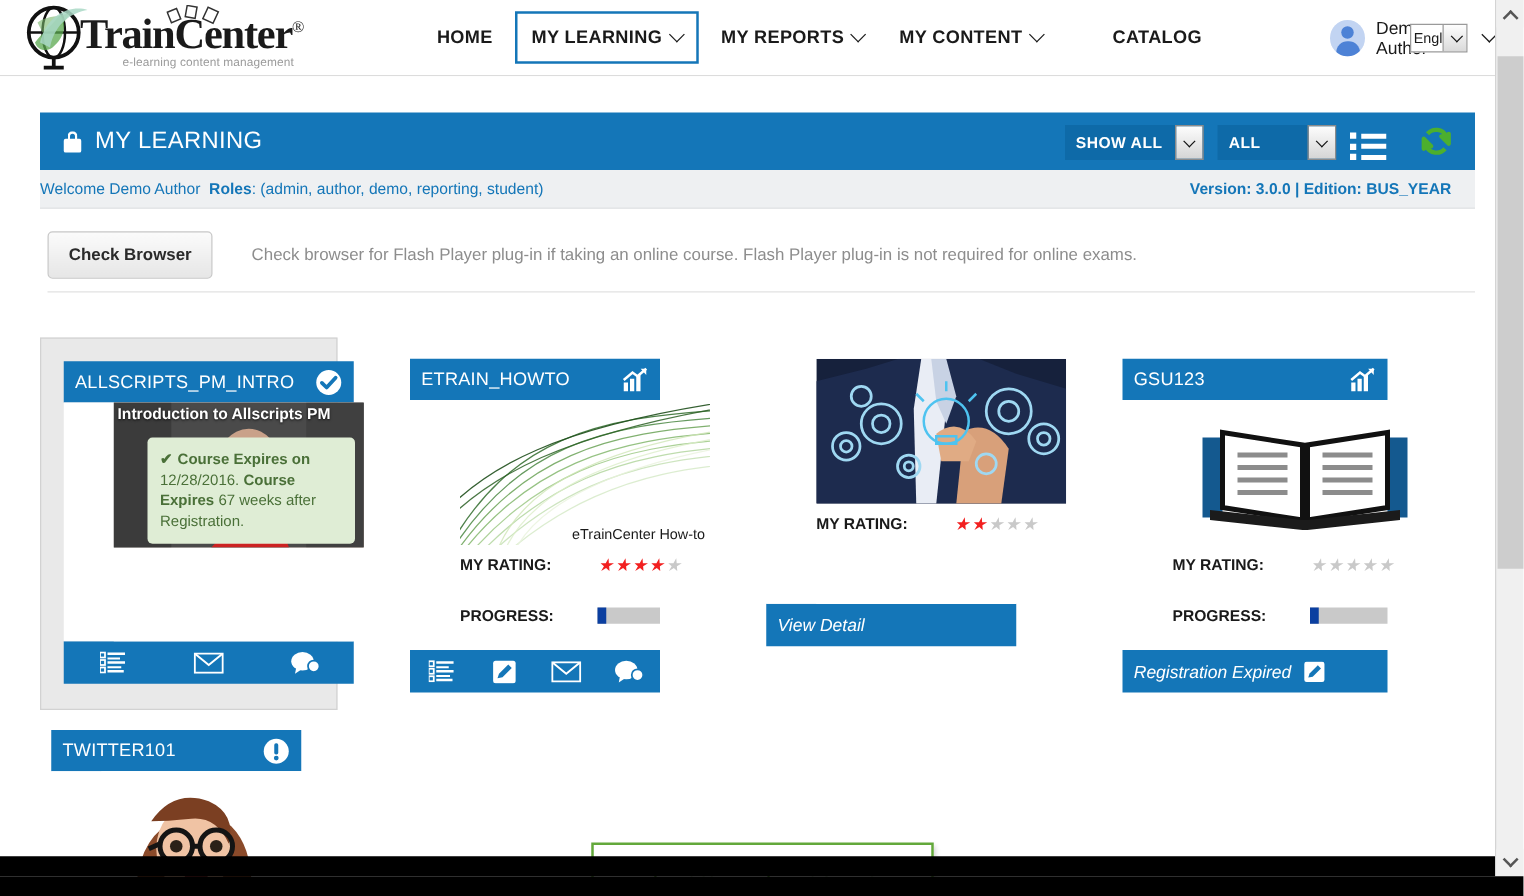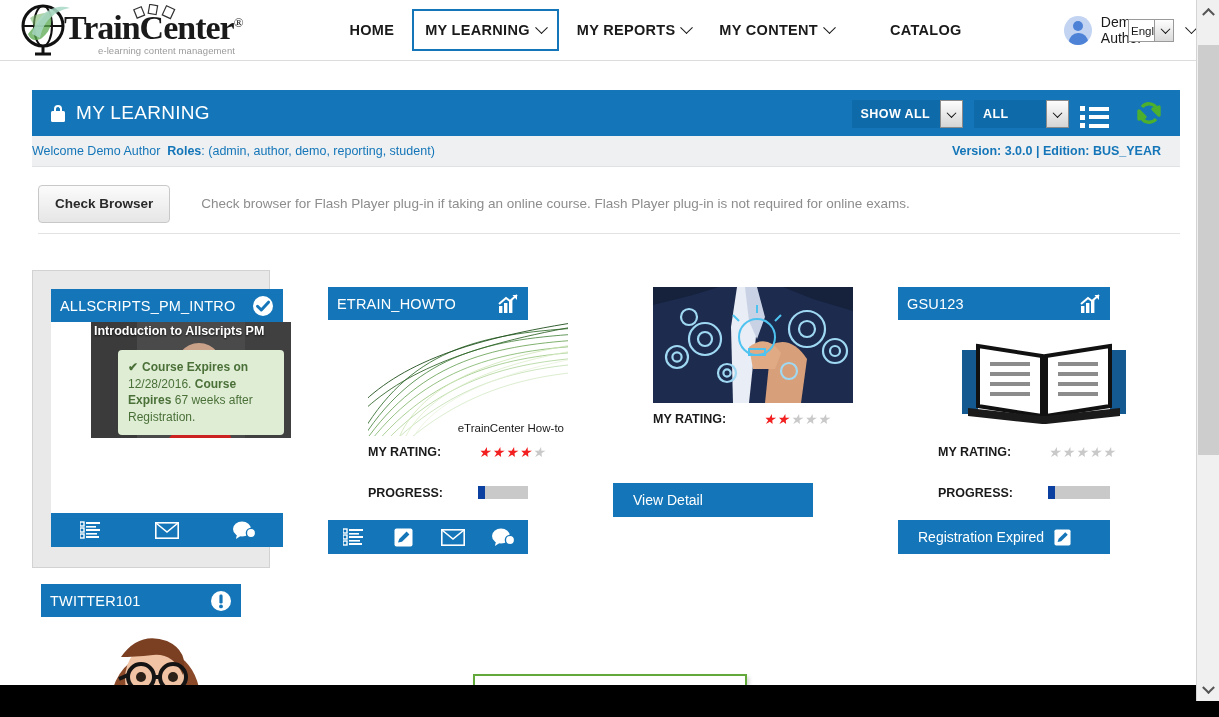--- a/index.html
+++ b/index.html
@@ -251,21 +251,21 @@
   .progress-track {
     width: 103px; height: 13px; background: #c9c9c9;
   }
   .progress-fill { height: 13px; background: #0b3fa0; }
   .filler { height: 30px; background: #fff; }
 
   .card-foot {
     height: 34px; background: #1476b8;
     display: flex; align-items: center;
   }
-  .card-foot.links { padding-left: 20px; }
+  .card-foot.links { padding-left: 9px; font-style: italic; }
   .foot-link { font-size: 14px; color: #fff; cursor: pointer; }
   .foot-icons { display: flex; align-items: center; width: 100%; }
   .foot-icon { flex: 1; display: flex; align-items: center; justify-content: center; cursor: pointer; }
 
   
   .callout {
     position: absolute; left: 473px; top: 613px;
     width: 274px; height: 42px;
     border: 2px solid #63a83b; background: #fff;
     display: flex; align-items: center; justify-content: center;

